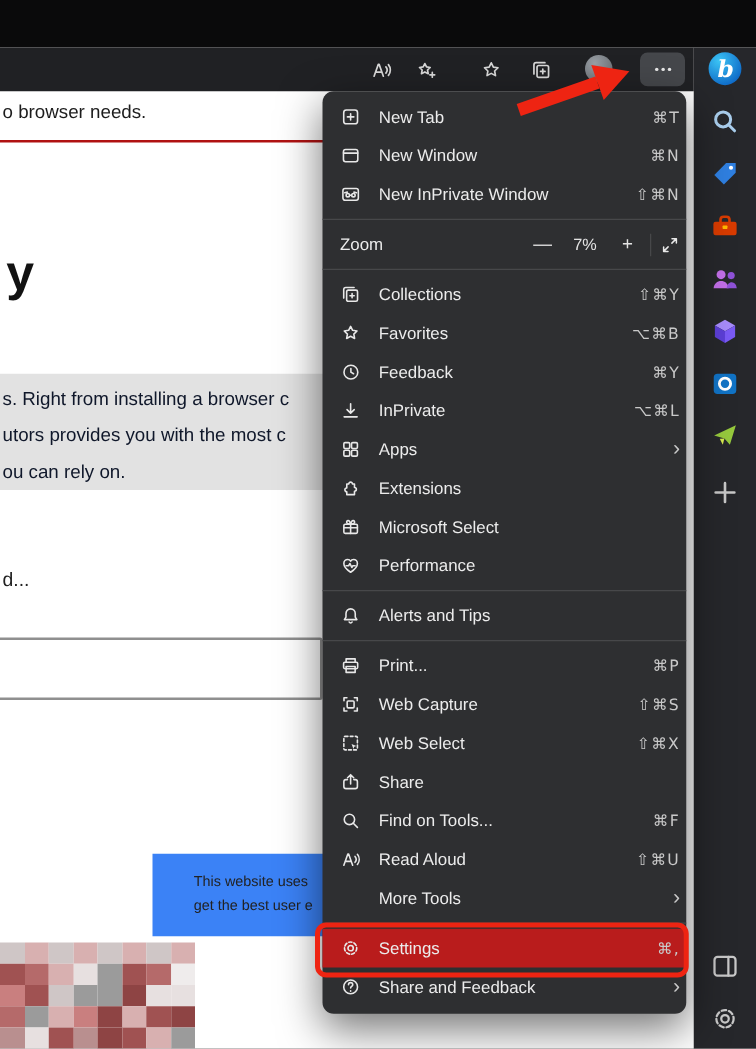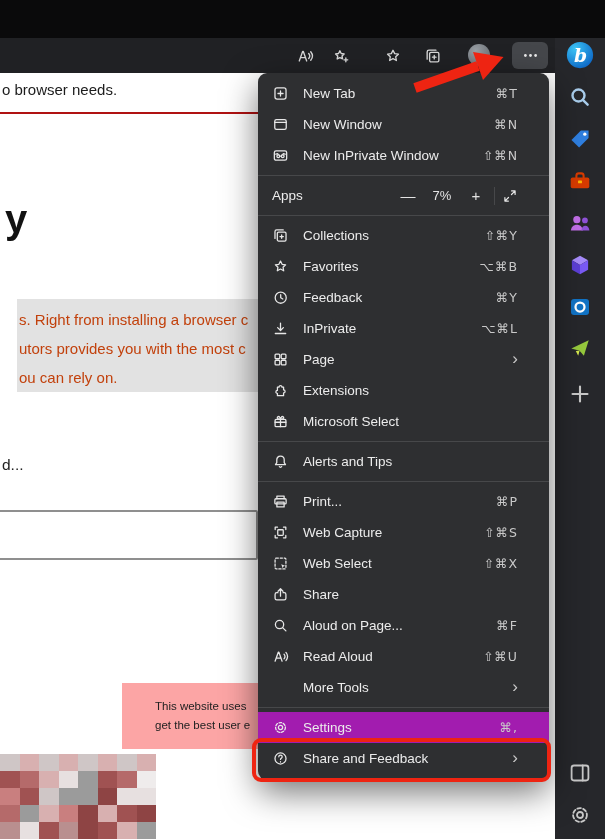--- a/index.html
+++ b/index.html
@@ -5,25 +5,25 @@
   html,body{margin:0;padding:0;background:#000;}
   .screen{position:relative;width:605px;height:839px;overflow:hidden;background:#fff;
           font-family:"Liberation Sans",sans-serif;}
 
   
   .page{position:absolute;left:0;top:73px;width:555px;bottom:0;background:#ffffff;z-index:1;}
   .pg-topline{position:absolute;top:8px;left:2px;font-size:15px;color:#1c1c1c;white-space:nowrap;}
   .pg-redline{position:absolute;top:39px;left:0;width:320px;height:2px;background:#b01212;}
   .pg-heading{position:absolute;top:124px;left:5px;font-size:40px;font-weight:bold;color:#121212;}
   .pg-callout{position:absolute;top:226px;left:0;width:330px;height:93px;background:#e2e2e2;
-              padding:6px 0 0 2px;box-sizing:border-box;font-size:15px;line-height:29px;color:#c2410c;white-space:nowrap;margin-left:17px;}
+              padding:6px 0 0 2px;box-sizing:border-box;font-size:15px;line-height:29px;color:#0f172a;white-space:nowrap;}
   .pg-snippet{position:absolute;top:383px;left:2px;font-size:15.5px;color:#222;}
   .pg-inputbox{position:absolute;top:437px;left:-8px;width:266px;height:50px;background:#fff;
                border:2px solid #8f8f8f;border-radius:2px;box-sizing:border-box;}
-  .pg-cookie{position:absolute;top:610px;left:122px;width:215px;height:66px;background:#fca5a5;
+  .pg-cookie{position:absolute;top:610px;left:122px;width:215px;height:66px;background:#3b82f6;
              padding:14px 0 0 33px;box-sizing:border-box;font-size:11.5px;line-height:19px;color:#222;white-space:nowrap;}
   .pg-mosaic{position:absolute;top:681px;left:0;width:156px;height:85px;display:grid;
              grid-template-columns:repeat(8,1fr);grid-template-rows:repeat(5,1fr);}
 
   
   .titlebar{position:absolute;top:0;left:0;width:605px;height:38px;background:#0a0a0b;z-index:2;}
   .toolbar{position:absolute;top:38px;left:0;width:555px;height:35px;background:#202124;z-index:2;}
   .tb-ic{position:absolute;top:9px;width:18px;height:18px;display:block;opacity:.92;}
   .tb-ic svg{width:100%;height:100%;}
   .tb-avatar{position:absolute;top:6px;left:468px;width:22px;height:22px;border-radius:50%;
@@ -35,22 +35,22 @@
 
   
   .sidebar{position:absolute;top:38px;right:0;width:50px;bottom:0;background:#26272b;z-index:3;}
   .sb-ic{position:absolute;left:13px;width:24px;height:24px;display:block;}
   .sb-ic svg{width:100%;height:100%;}
   .sb-bing{left:10px;width:30px;height:30px;}
 
   
   .menu{position:absolute;left:258px;top:73px;width:291px;background:#2e2f31;border-radius:9px;
         padding:5px 0 6px;box-shadow:0 12px 34px rgba(0,0,0,.55);z-index:5;box-sizing:border-box;}
-  .mi{display:flex;align-items:center;height:31px;padding:0 31px 0 14px;font-size:13.5px;color:#ececec;}
-  .mi.highlight{background:#a21caf;}
+  .mi{display:flex;align-items:center;height:31px;padding:0 5px 0 14px;font-size:13.5px;color:#ececec;}
+  .mi.highlight{background:#b91c1c;}
   .mi-ic{width:17px;height:17px;flex:0 0 17px;margin-right:14px;display:flex;}
   .mi-ic svg{width:100%;height:100%;}
   .mi-label{flex:1;white-space:nowrap;}
   .mi-short{color:#c9c9c9;font-size:12.5px;font-family:"DejaVu Sans",sans-serif;letter-spacing:1px;white-space:nowrap;}
   .mi-chev{color:#c9c9c9;font-size:17px;line-height:1;padding-bottom:2px;}
   .divider{height:1px;background:#47484a;margin:4px 0;}
   .zbtn{width:26px;text-align:center;font-size:15px;color:#e3e3e3;}
   .zval{width:42px;text-align:center;font-size:13px;color:#e3e3e3;}
   .zsep{width:1px;height:18px;background:#47484a;margin:0 7px 0 5px;}
   .zexp{margin-right:0;flex:0 0 16px;width:16px;height:16px;}
@@ -237,21 +237,21 @@
             <circle cx="5.9" cy="8.6" r="1.3"></circle>
             <circle cx="10.1" cy="8.6" r="1.3"></circle>
             <path d="M7.2 8.6h1.6M3.6 6.8l1.9-.5M12.4 6.8l-1.9-.5"></path>
           </svg>
         </span>
         <span class="mi-label">New InPrivate Window</span>
         <span class="mi-short">⇧⌘N</span>
       </div>
       <div class="divider"></div>
       <div class="mi">
-        <span class="mi-label">Apps</span>
+        <span class="mi-label">Zoom</span>
         <span class="zbtn">—</span>
         <span class="zval">7%</span>
         <span class="zbtn">+</span>
         <span class="zsep"></span>
         <span class="mi-ic zexp">
           <svg viewBox="0 0 16 16" fill="none" stroke="#e8e8e8" stroke-width="1.2" stroke-linecap="round" stroke-linejoin="round">
             <path d="M9.6 2.9h3.5v3.5M6.4 13.1H2.9V9.6M12.9 3.1L9.5 6.5M3.1 12.9l3.4-3.4"></path>
           </svg>
         </span>
       </div>
@@ -297,39 +297,48 @@
       </div>
       <div class="mi">
         <span class="mi-ic">
           <svg viewBox="0 0 16 16" fill="none" stroke="#e8e8e8" stroke-width="1.2" stroke-linecap="round" stroke-linejoin="round">
             <rect x="2.9" y="2.9" width="4.4" height="4.4" rx=".9"></rect>
             <rect x="8.7" y="2.9" width="4.4" height="4.4" rx=".9"></rect>
             <rect x="2.9" y="8.7" width="4.4" height="4.4" rx=".9"></rect>
             <rect x="8.7" y="8.7" width="4.4" height="4.4" rx=".9"></rect>
           </svg>
         </span>
-        <span class="mi-label">Page</span>
+        <span class="mi-label">Apps</span>
         <span class="mi-chev">›</span>
       </div>
       <div class="mi">
         <span class="mi-ic">
           <svg viewBox="0 0 16 16" fill="none" stroke="#e8e8e8" stroke-width="1.2" stroke-linecap="round" stroke-linejoin="round">
             <path d="M5.1 4.9h1.5c0-1.9 2.8-1.9 2.8 0h1.5v2.6c1.9 0 1.9 2.8 0 2.8v2.6H5.1v-2.2c-1.9 0-1.9-2.8 0-2.8z"></path>
           </svg>
         </span>
         <span class="mi-label">Extensions</span>
       </div>
       <div class="mi">
         <span class="mi-ic">
           <svg viewBox="0 0 16 16" fill="none" stroke="#e8e8e8" stroke-width="1.2" stroke-linecap="round" stroke-linejoin="round">
             <rect x="2.9" y="6" width="10.2" height="6.9" rx="1"></rect>
             <path d="M2.9 8.7h10.2M8 6v6.9M8 6C6.6 6 5 5.5 5 4.3 5 3.1 6.6 3 7.2 3.9c.5.7.8 2.1.8 2.1zM8 6c1.4 0 3-.5 3-1.7C11 3.1 9.4 3 8.8 3.9 8.3 4.6 8 6 8 6z"></path>
           </svg>
         </span>
         <span class="mi-label">Microsoft Select</span>
+      </div>
+      <div class="mi">
+        <span class="mi-ic">
+          <svg viewBox="0 0 16 16" fill="none" stroke="#e8e8e8" stroke-width="1.2" stroke-linecap="round" stroke-linejoin="round">
+            <path d="M8 13S2.9 9.6 2.9 6.4c0-1.7 1.3-3 2.9-3 1 0 1.8.5 2.2 1.3.4-.8 1.2-1.3 2.2-1.3 1.6 0 2.9 1.3 2.9 3C13.1 9.6 8 13 8 13z"></path>
+            <path d="M4.6 8.1h1.9l1-1.7 1.4 3 .8-1.3h1.7"></path>
+          </svg>
+        </span>
+        <span class="mi-label">Performance</span>
       </div>
       <div class="divider"></div>
       <div class="mi">
         <span class="mi-ic">
           <svg viewBox="0 0 16 16" fill="none" stroke="#e8e8e8" stroke-width="1.2" stroke-linecap="round" stroke-linejoin="round">
             <path d="M8 2.9c2.1 0 3.5 1.6 3.5 3.7v2.5l1.2 1.9H3.3l1.2-1.9V6.6C4.5 4.5 5.9 2.9 8 2.9z"></path>
             <path d="M6.9 12.8a1.2 1.2 0 0 0 2.2 0"></path>
           </svg>
         </span>
         <span class="mi-label">Alerts and Tips</span>
@@ -375,21 +384,21 @@
         </span>
         <span class="mi-label">Share</span>
       </div>
       <div class="mi">
         <span class="mi-ic">
           <svg viewBox="0 0 16 16" fill="none" stroke="#e8e8e8" stroke-width="1.2" stroke-linecap="round" stroke-linejoin="round">
             <circle cx="7.1" cy="7.1" r="3.9"></circle>
             <path d="M10 10l3.1 3.1"></path>
           </svg>
         </span>
-        <span class="mi-label">Aloud on Page...</span>
+        <span class="mi-label">Find on Tools...</span>
         <span class="mi-short">⌘F</span>
       </div>
       <div class="mi">
         <span class="mi-ic">
           <svg viewBox="0 0 16 16" fill="none" stroke="#e8e8e8" stroke-width="1.2" stroke-linecap="round" stroke-linejoin="round">
             <path d="M2.9 12.4L5.9 4h.6l3 8.4M4 9.5h4.4"></path>
             <path d="M11.3 5.8a3.4 3.4 0 0 1 0 4.4M13.1 4.2a6 6 0 0 1 0 7.6"></path>
           </svg>
         </span>
         <span class="mi-label">Read Aloud</span>

